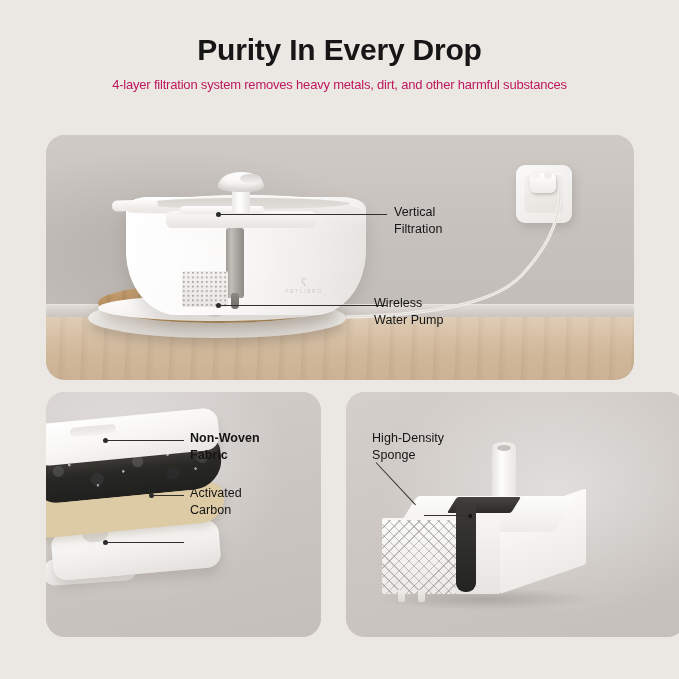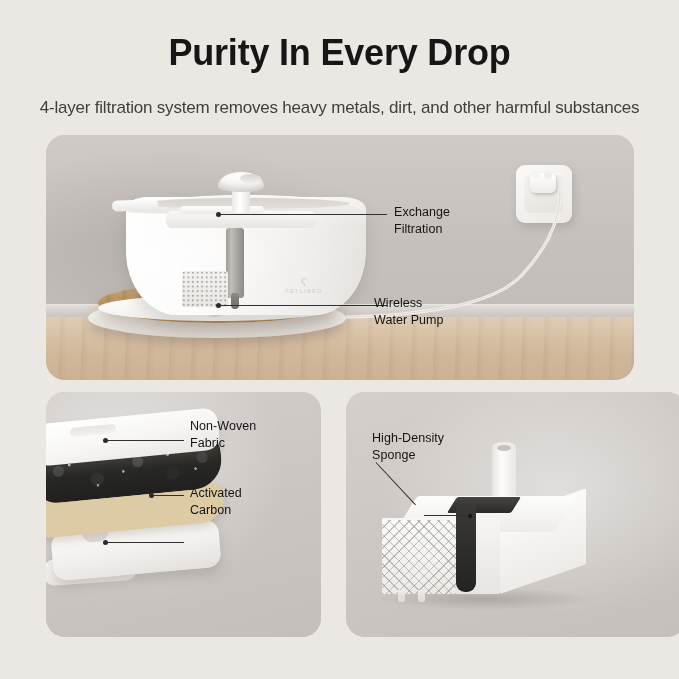--- a/index.html
+++ b/index.html
@@ -9,26 +9,26 @@
     font-family:"Liberation Sans", sans-serif;
     color:#1c1c1c;
     overflow:hidden;
     position:relative;
   }
   .page{position:absolute;inset:0;}
 
   
   .header{position:absolute;left:0;top:0;width:679px;text-align:center;}
   .title{
-    font-size:36px;font-weight:bold;letter-spacing:-0.2px;
+    font-size:30px;font-weight:bold;letter-spacing:-0.2px;
     color:#161616;margin-top:33px;line-height:1.1;
   }
   .subtitle{
-    font-size:17px;font-weight:normal;color:#404040;
-    line-height:1.32;margin-top:24px;letter-spacing:-0.2px;
+    font-size:13px;font-weight:normal;color:#be185d;
+    line-height:1.32;margin-top:10px;letter-spacing:-0.2px;
   }
 
   
   .panel{
     position:absolute;border-radius:19px;overflow:hidden;
     background:#c9c4c0;
   }
   #panel-main{left:46px;top:135px;width:588px;height:245px;}
   #panel-filter{left:46px;top:392px;width:275px;height:245px;}
   #panel-pump{left:346px;top:392px;width:340px;height:245px;}
@@ -413,21 +413,21 @@
     <div class="plug-body"></div>
     <div class="plug-nub1"></div>
     <div class="plug-nub2"></div>
     <svg class="cord" viewBox="0 0 230 150">
       <path d="M214 12 C 214 48, 196 74, 176 96 C 150 124, 84 136, 0 138" fill="none" stroke="#f2efec" stroke-width="3.2" stroke-linecap="round"></path>
       <path d="M214 12 C 214 48, 196 74, 176 96 C 150 124, 84 136, 0 138" fill="none" stroke="#cfc9c3" stroke-width="1" stroke-linecap="round" opacity=".6"></path>
     </svg>
 
     <div class="dot" style="left:170px;top:77px;"></div>
     <div class="lline" style="left:173px;top:79px;width:168px;"></div>
-    <div class="callout" style="left:348px;top:69px;">Exchange
+    <div class="callout" style="left:348px;top:69px;">Vertical
 Filtration</div>
 
     <div class="dot" style="left:170px;top:168px;"></div>
     <div class="lline" style="left:173px;top:170px;width:168px;"></div>
     <div class="callout" style="left:328px;top:160px;">Wireless
 Water Pump</div>
   </div>
 
   <div class="panel" id="panel-filter">
     <div class="fp-bg"></div>
@@ -437,21 +437,21 @@
     <div class="lay-tray"></div>
     <div class="lay-tray-hole"></div>
     <div class="lay-resin"></div>
     <div class="lay-carbon"></div>
     <div class="lay-carbon-spark"></div>
     <div class="lay-fabric"></div>
     <div class="lay-fabric-slot"></div>
 
     <div class="dot" style="left:57px;top:46px;"></div>
     <div class="lline" style="left:60px;top:48px;width:78px;"></div>
-    <div class="callout" style="left:144px;top:26px;">Non-Woven
+    <div class="callout" style="left:144px;top:38px;font-weight:bold;">Non-Woven
 Fabric</div>
 
     <div class="dot" style="left:103px;top:101px;"></div>
     <div class="lline" style="left:106px;top:103px;width:32px;"></div>
     <div class="callout" style="left:144px;top:93px;">Activated
 Carbon</div>
 
     <div class="dot" style="left:57px;top:148px;"></div>
     <div class="lline" style="left:60px;top:150px;width:78px;"></div>
   </div>

